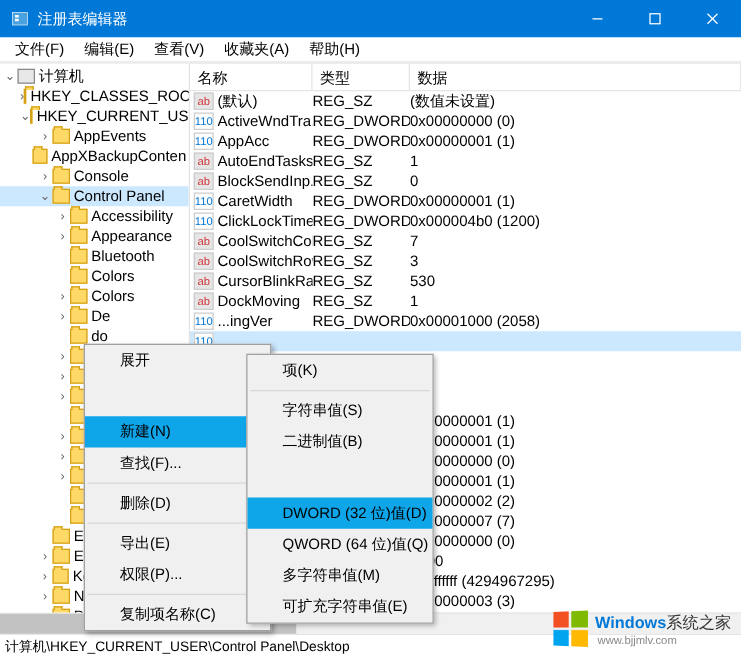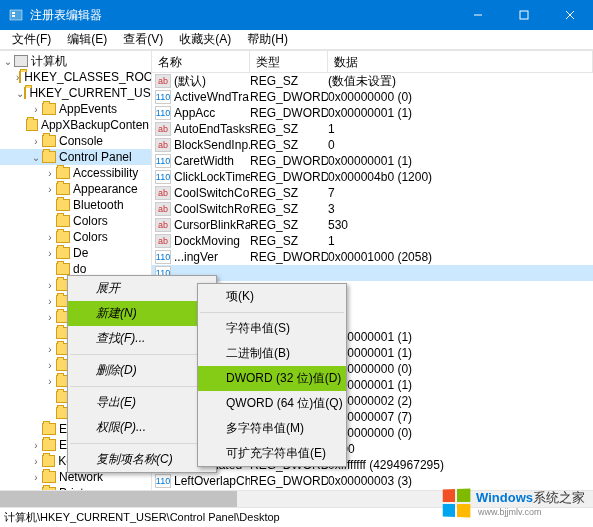--- a/index.html
+++ b/index.html
@@ -33,24 +33,24 @@
 .ricon.dw { color: #0078d7; border: 1px solid #ccc; background: #fdfdfd; }
 .rn { width: 76px; overflow: hidden; }
 .rt { width: 78px; overflow: hidden; }
 .rd { flex: 1; overflow: hidden; }
 .statusbar { height: 20px; border-top: 1px solid #e5e5e5; font-size: 11px; padding: 2px 4px; display: flex; align-items: center; }
 .scroll-h { height: 17px; background: #f0f0f0; border-top: 1px solid #e5e5e5; display: flex; }
 .scroll-h .thumb { background: #c2c2c2; height: 100%; }
 
 .ctxmenu { position: absolute; background: #f0f0f0; border: 1px solid #a0a0a0; box-shadow: 2px 2px 4px rgba(0,0,0,0.3); font-size: 12px; z-index: 100; }
 .ctxmenu .mi { padding: 4px 24px 4px 28px; white-space: nowrap; position: relative; }
-.ctxmenu .mi.hl { background: #84cc16; }
+.ctxmenu .mi.hl { background: #0ea5e9; margin-top: 32px; }
 .ctxmenu .sep { height: 1px; background: #d7d7d7; margin: 3px 2px; }
 .ctxmenu .arrow { position: absolute; right: 6px; top: 4px; font-size: 10px; }
-#menu1 { left: 67px; top: 275px; width: 150px; font-style: italic; }
+#menu1 { left: 67px; top: 275px; width: 150px; }
 #menu2 { left: 197px; top: 283px; width: 150px; }
 
 .watermark { position: absolute; right: 8px; bottom: 10px; display: flex; align-items: center; font-size: 13px; color: #333; z-index: 200; }
 .winlogo { width: 28px; height: 28px; display: grid; grid-template: 1fr 1fr / 1fr 1fr; gap: 2px; margin-right: 6px; transform: perspective(60px) rotateY(-10deg); }
 .winlogo div:nth-child(1){ background:#f25022; } .winlogo div:nth-child(2){ background:#7fba00; }
 .winlogo div:nth-child(3){ background:#00a4ef; } .winlogo div:nth-child(4){ background:#ffb900; }
 .watermark .t1 { color: #0078d7; font-weight: bold; }
 .watermark .t2 { color: #333; }
 .watermark .sub { font-size: 9px; color: #888; margin-left: 2px; }
 </style>

